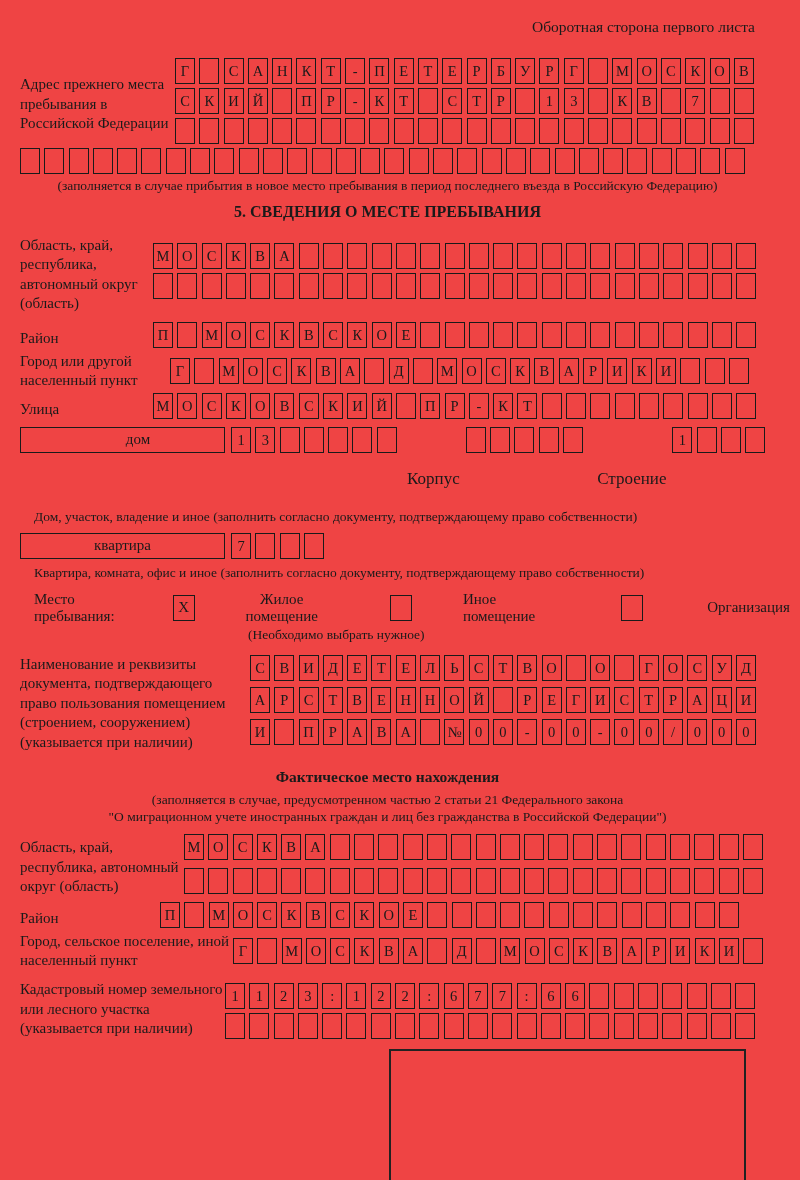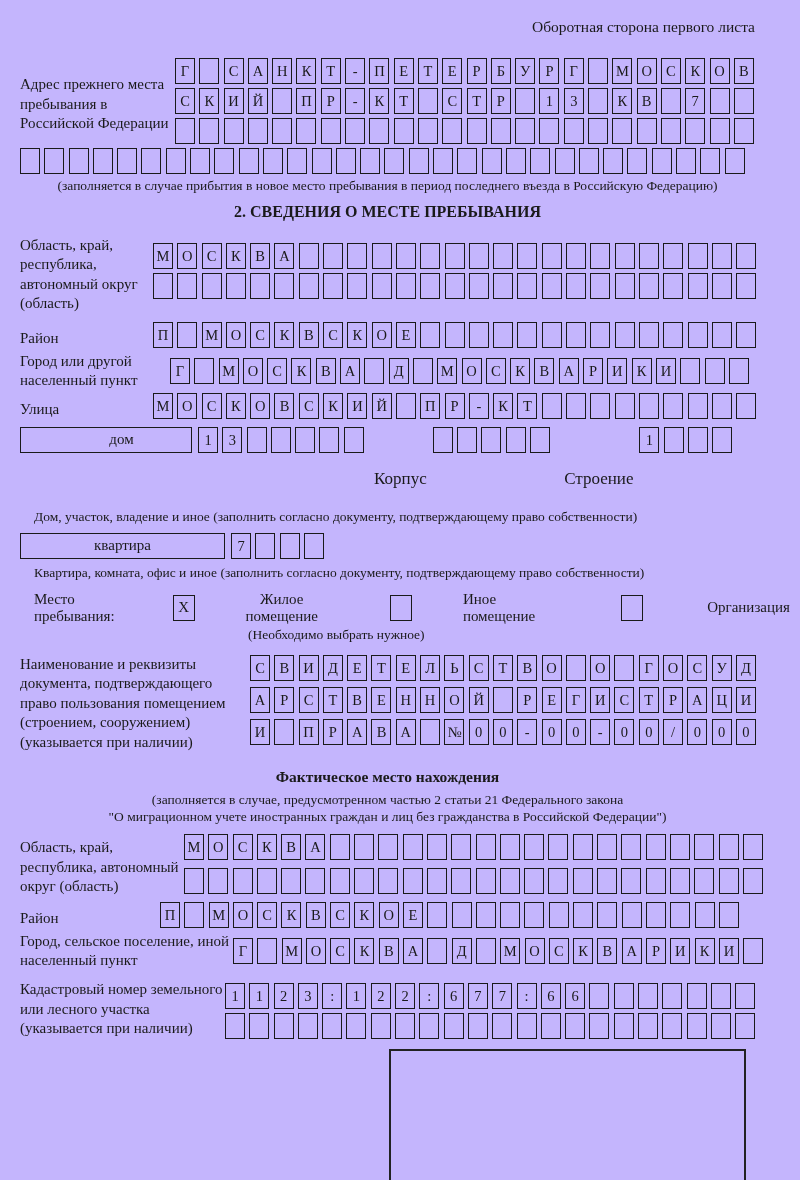--- a/index.html
+++ b/index.html
@@ -1,17 +1,17 @@
 <!DOCTYPE html>
 <html lang="ru"><head>
 <meta charset="utf-8">
 <style>
   html,body{margin:0;padding:0;background:#e8e8e8;}
   .page{
-    width:800px;height:1180px;background:#c4b5fd;color:#1a1a1a;
+    width:800px;height:1180px;background:#ef4444;color:#1a1a1a;
     font-family:"Liberation Serif","DejaVu Serif",serif;
     box-sizing:border-box;padding:18px 45px 0 20px;position:relative;overflow:hidden;
   }
   .hdr{font-size:15.5px;text-align:right;margin-bottom:22px;}
   .frow{display:flex;align-items:center;}
   .flabel{flex:none;font-size:15px;line-height:1.3;padding-top:3px;}
   .w155{width:155px;} .w133{width:133px;} .w150{width:150px;}
   .w164{width:164px;} .w140{width:140px;} .w213{width:213px;}
   .w205{width:205px;} .w230{width:230px;}
   .rows{flex:1;min-width:0;}
@@ -156,21 +156,21 @@
       <span class="cell"></span>
       <span class="cell"></span>
       <span class="cell"></span>
       <span class="cell"></span>
       <span class="cell"></span>
       <span class="cell"></span>
       <span class="cell"></span>
     </div>
   <div class="note center" style="margin:1px 0 8px 0;">(заполняется в случае прибытия в новое место пребывания в период последнего въезда в Российскую Федерацию)</div>
 
-  <div class="sec-title">2. СВЕДЕНИЯ О МЕСТЕ ПРЕБЫВАНИЯ</div>
+  <div class="sec-title">5. СВЕДЕНИЯ О МЕСТЕ ПРЕБЫВАНИЯ</div>
 
   <div class="frow">
     <div class="flabel w133">Область, край, республика, автономный округ (область)</div>
     <div class="rows">
       <div class="cellrow">
           <span class="cell">М</span>
           <span class="cell">О</span>
           <span class="cell">С</span>
           <span class="cell">К</span>
           <span class="cell">В</span>
@@ -317,21 +317,21 @@
           <span class="cell"></span>
           <span class="cell"></span>
           <span class="cell"></span>
           <span class="cell"></span>
           <span class="cell"></span>
         </div>
     </div>
   </div>
 
   <div style="display:flex;align-items:flex-start;margin-top:4px;">
-    <div class="boxlabel" style="width:172px;padding-left:31px;">дом</div>
+    <div class="boxlabel" style="width:205px;padding-left:31px;">дом</div>
     <div class="cellrow hgap6">
         <span class="cell">1</span>
         <span class="cell">3</span>
         <span class="cell"></span>
         <span class="cell"></span>
         <span class="cell"></span>
         <span class="cell"></span>
         <span class="cell"></span>
       </div>
     <div class="inlinelbl hgap6">Корпус</div>

